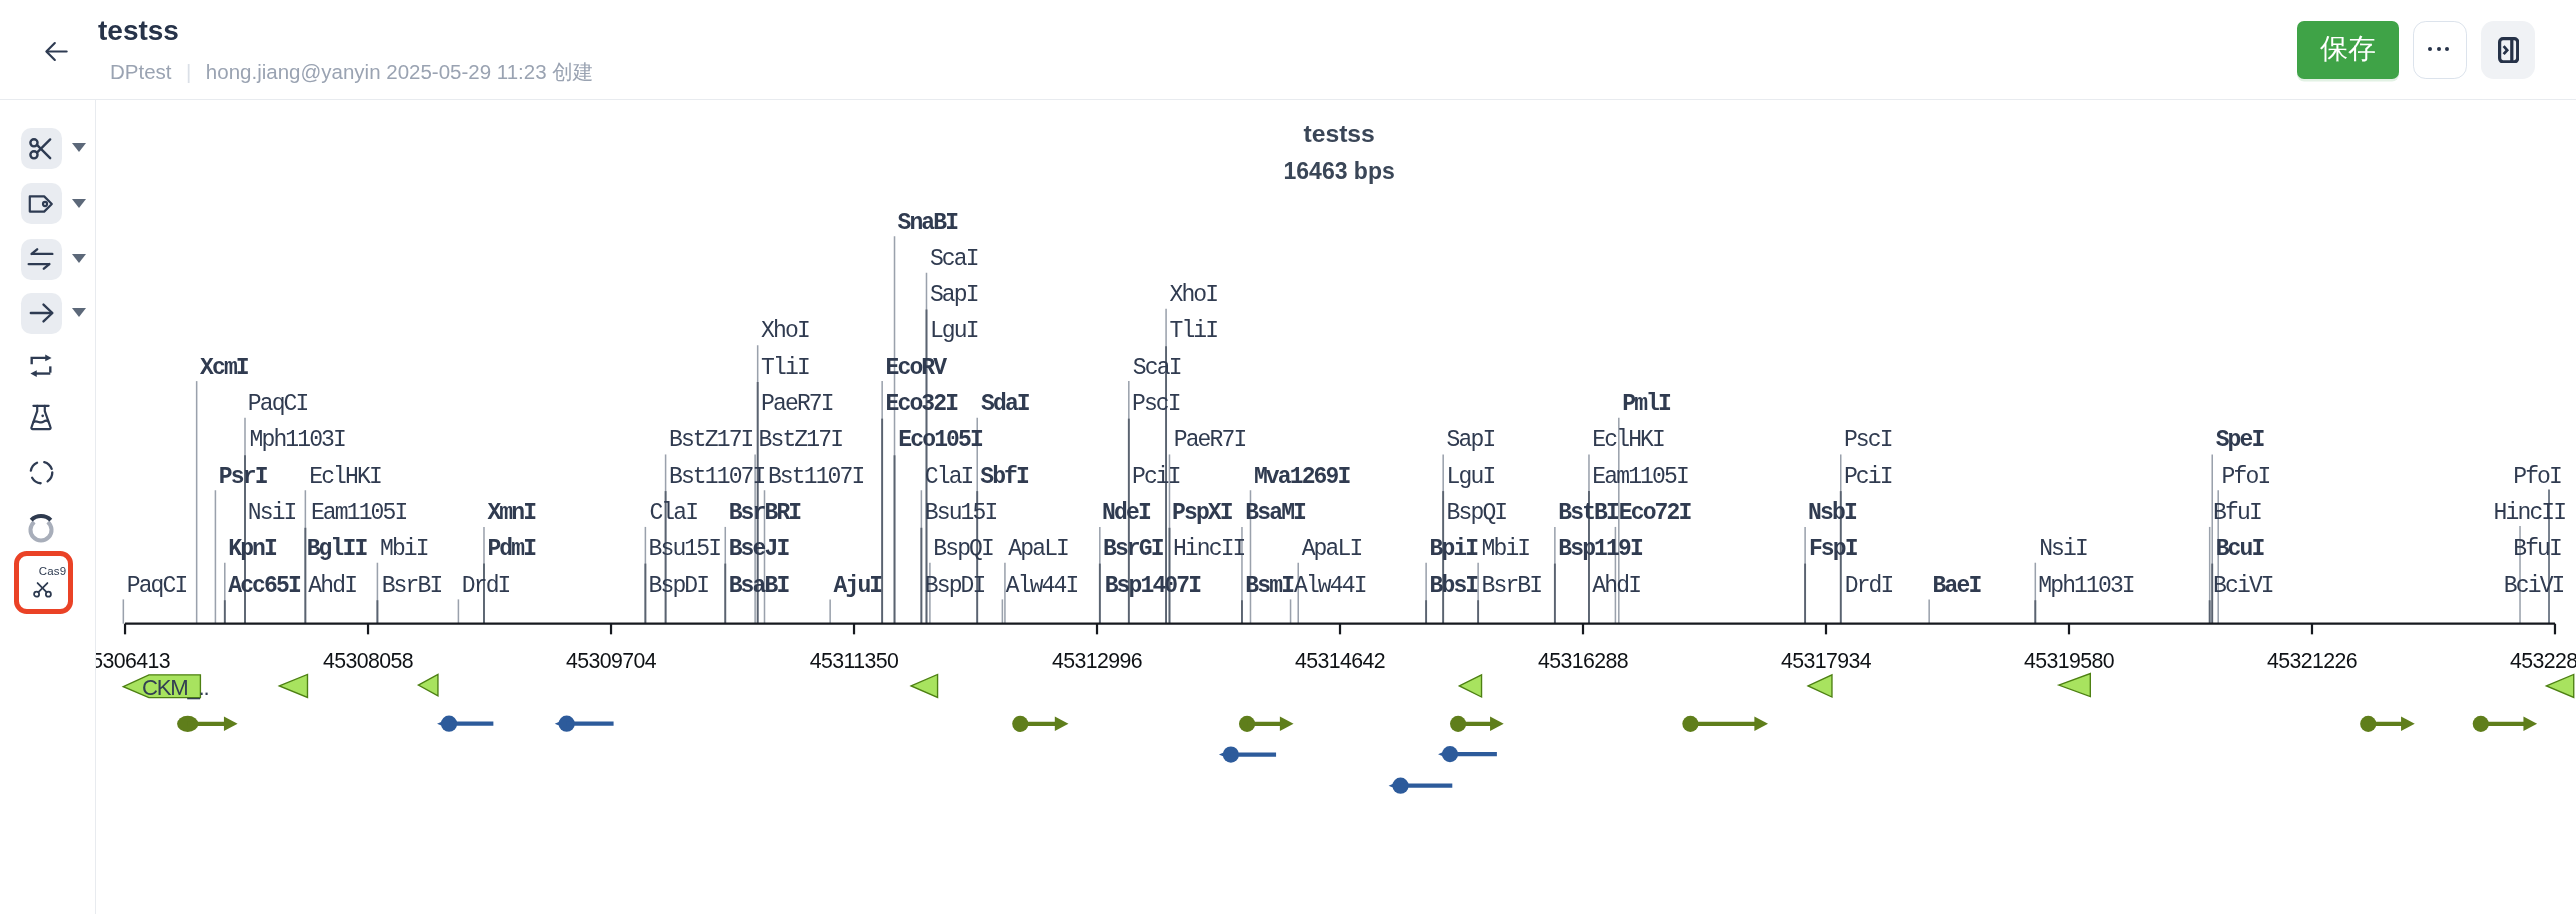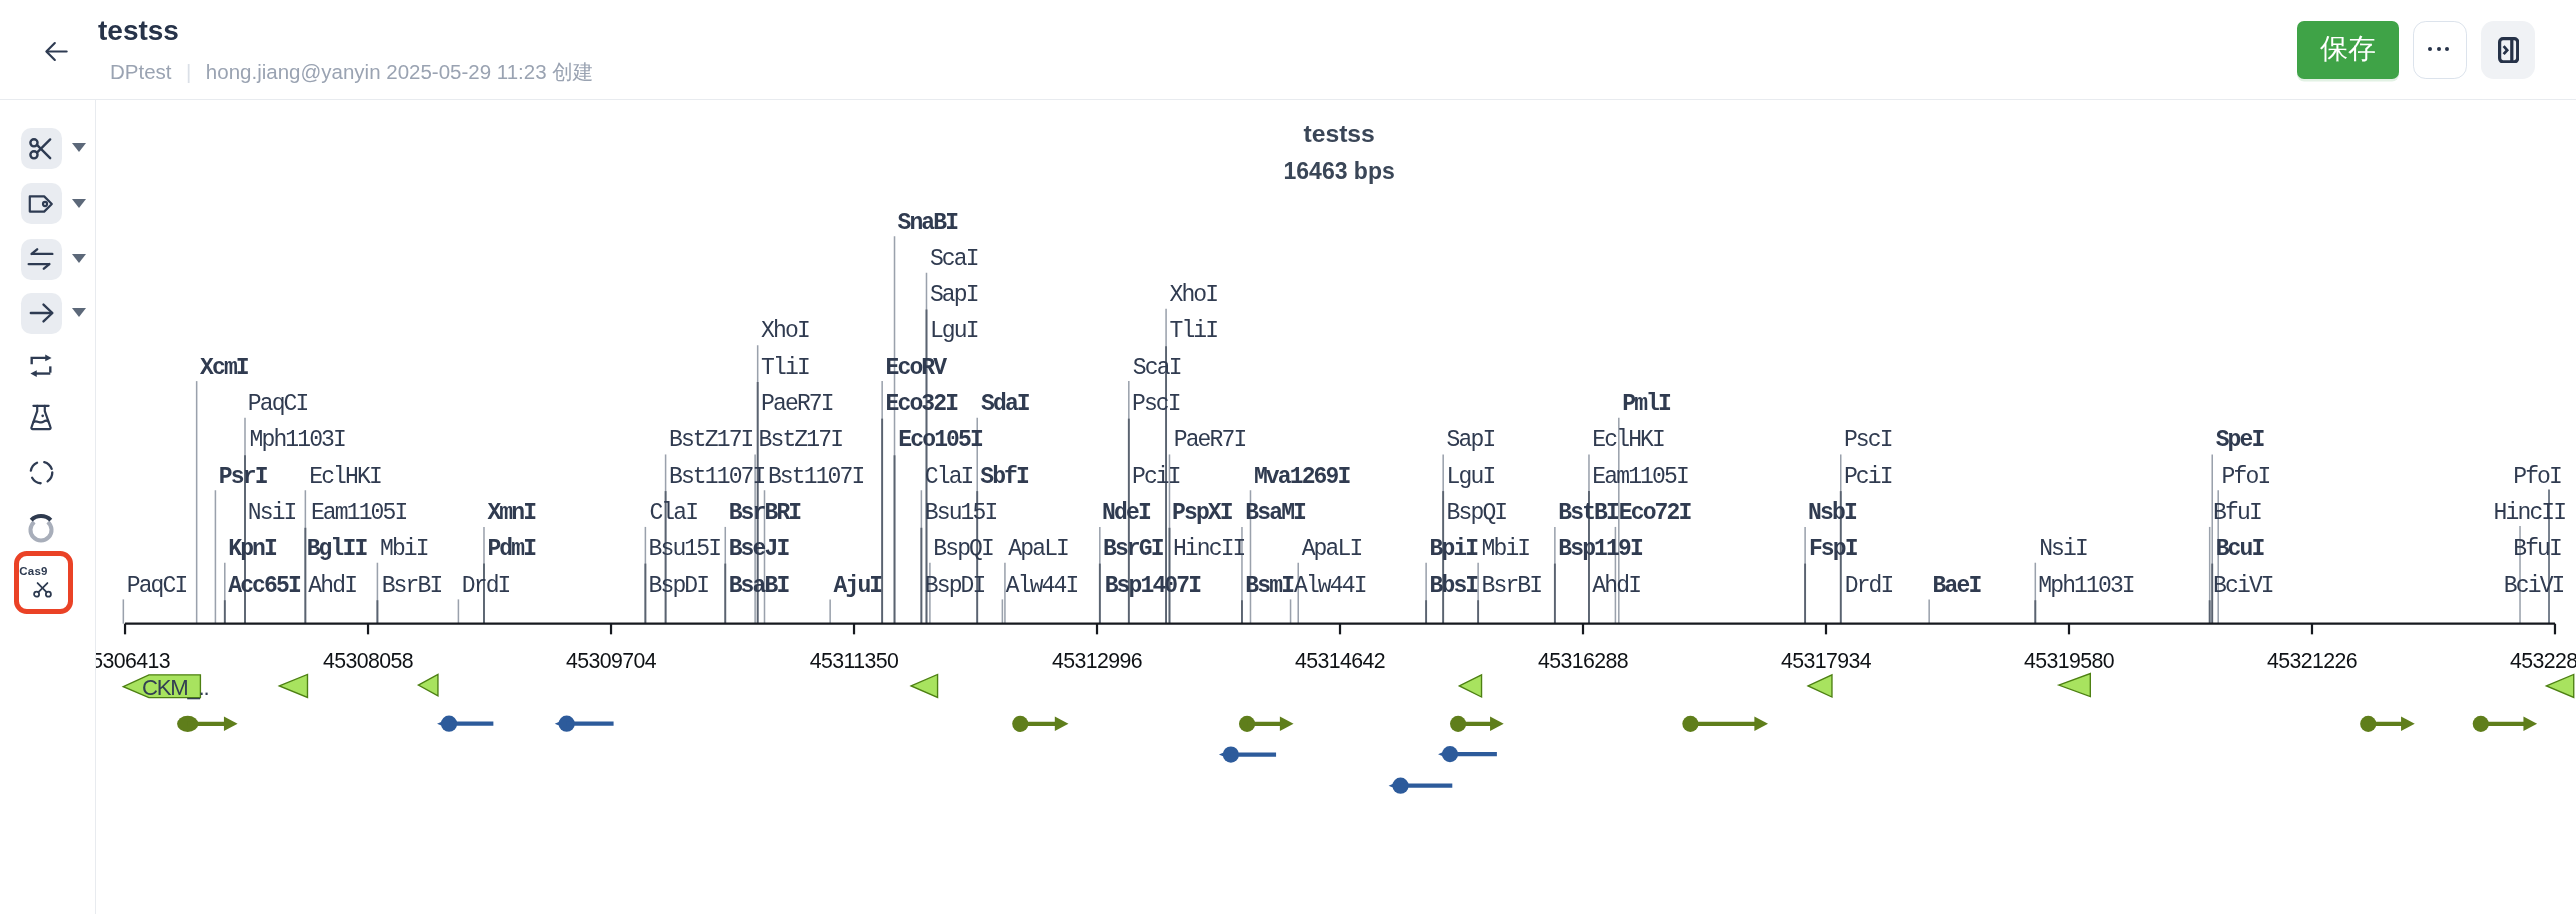--- a/index.html
+++ b/index.html
@@ -313,20 +313,20 @@
     <circle cx="15" cy="14" r="1.6" fill="#2e3b52" stroke="none"></circle>
   </svg>
 <svg class="abs" style="left:29px;top:460px" width="25" height="25" viewBox="0 0 29 29" fill="none" stroke="#2e3b52" stroke-width="2.7" stroke-linecap="round">
     <circle cx="14.5" cy="14.5" r="12.5" stroke-dasharray="12 8.6"></circle>
   </svg>
 <svg class="abs" style="left:25px;top:514px" width="32" height="32" viewBox="0 0 38 38" fill="none">
     <path d="M27.03 9.42 A12.5 12.5 0 1 1 10.97 9.42" stroke="#a8aeba" stroke-width="4.8"></path>
     <path d="M7.33 7.33 A16.5 16.5 0 0 1 30.67 7.33" stroke="#2e3a4e" stroke-width="4.8"></path>
   </svg>
 <div class="abs" style="left:13.6px;top:551px;width:59px;height:63px;border:5.1px solid #ea4226;border-radius:12.8px;background:#fff;"></div>
-<div class="abs" style="left:4px;top:565px;width:59px;text-align:center;font-size:11.5px;font-weight:bold;color:#2d3a50;letter-spacing:0.2px;">Cas9</div>
+<div class="abs" style="left:23px;top:565px;width:59px;text-align:center;font-size:11.5px;font-weight:normal;color:#2d3a50;letter-spacing:0.2px;">Cas9</div>
 <svg class="abs" style="left:33px;top:582px" width="19" height="16" viewBox="0 0 22 19" fill="none" stroke="#2d3a50" stroke-width="2.1" stroke-linecap="round">
     <circle cx="4" cy="14.4" r="3"></circle>
     <circle cx="18" cy="14.4" r="3"></circle>
     <line x1="6.2" y1="12" x2="16.8" y2="1.2"></line>
     <line x1="15.8" y1="12" x2="5.2" y2="1.2"></line>
   </svg>
 
 
 </body></html>

